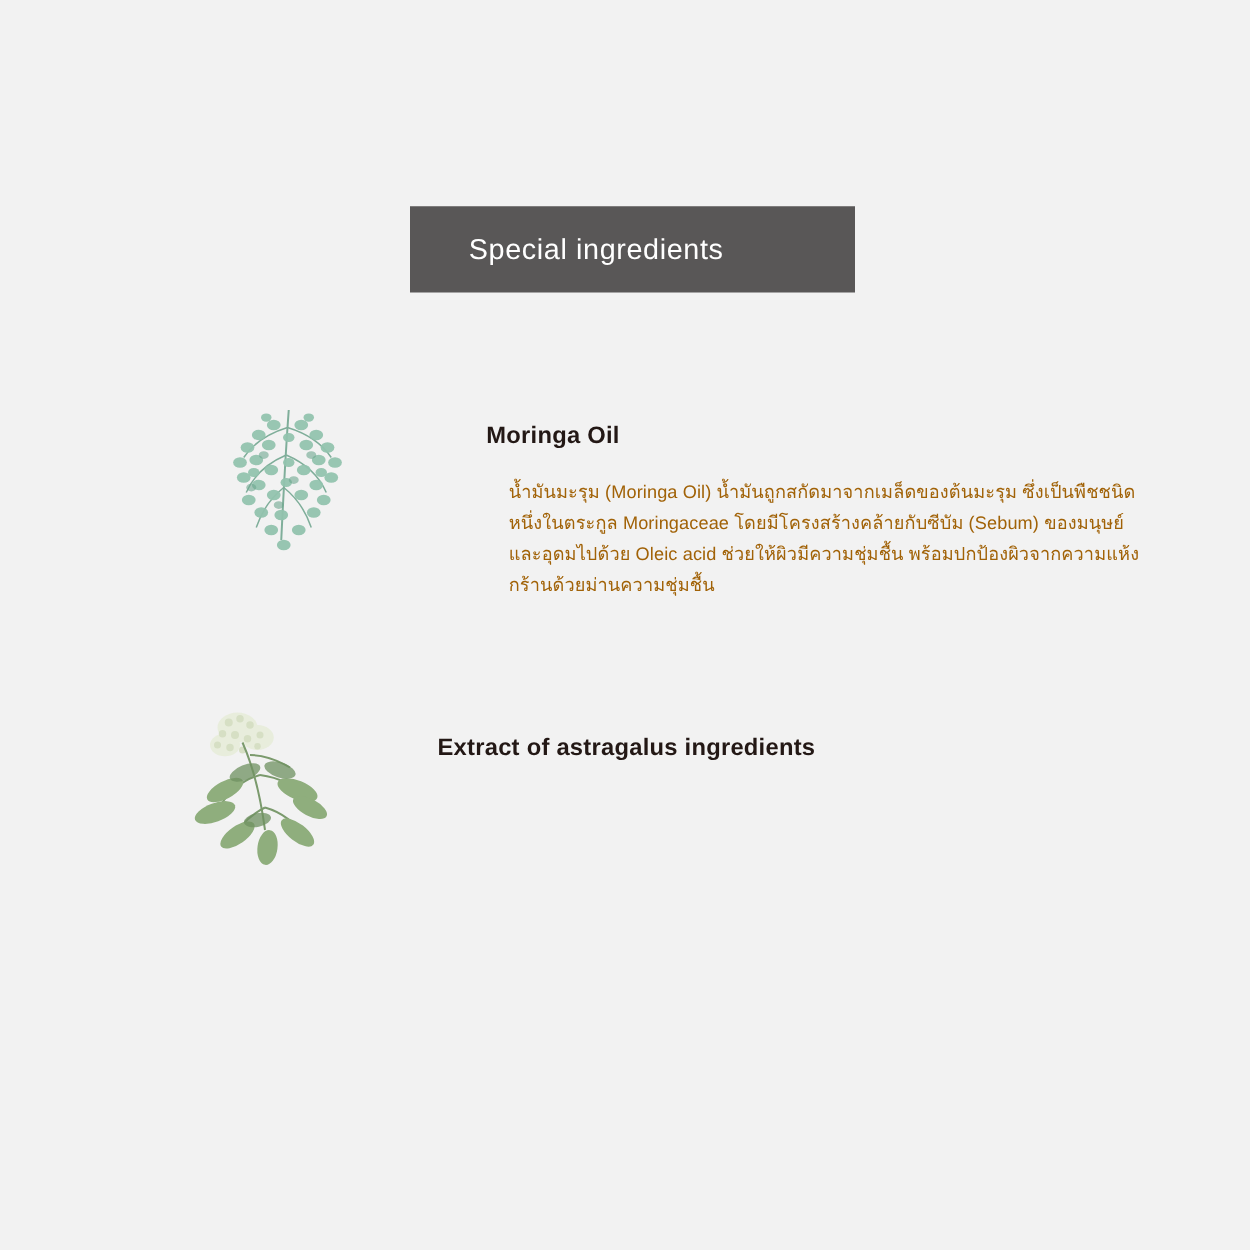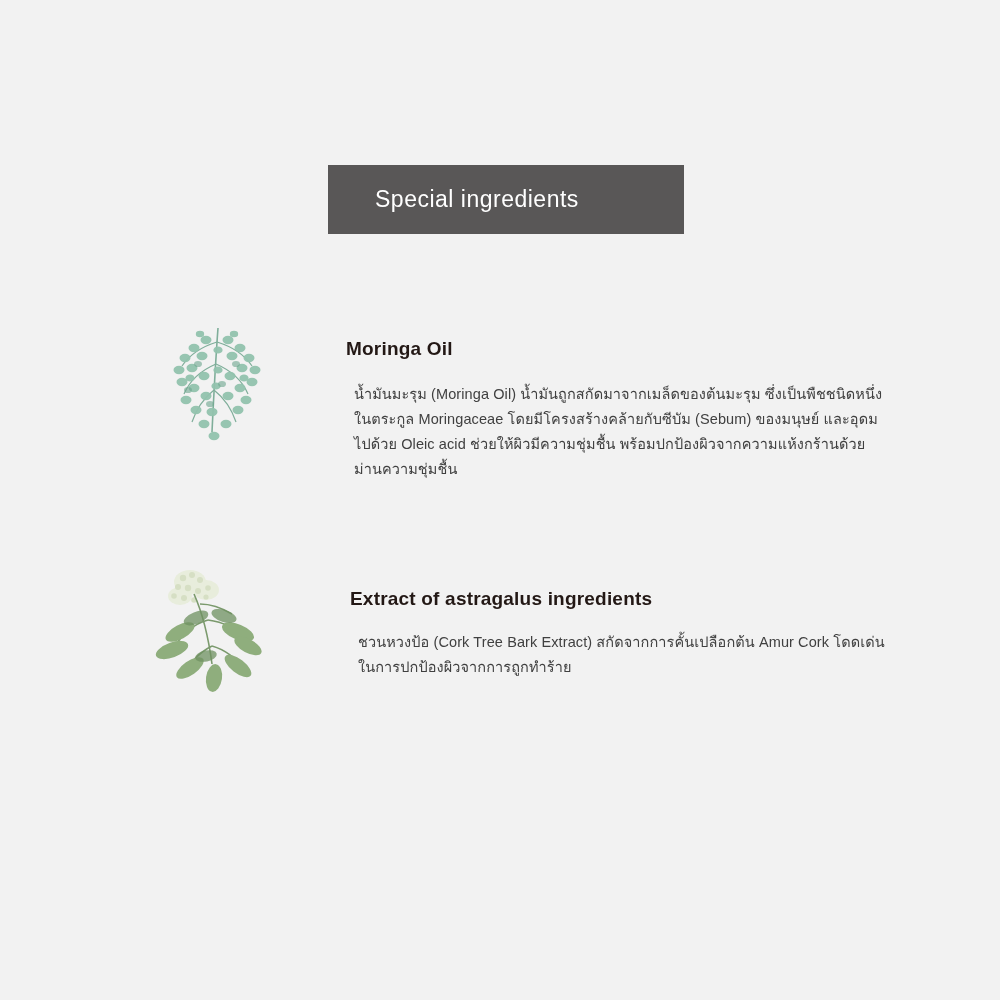--- a/index.html
+++ b/index.html
@@ -38,21 +38,21 @@
     letter-spacing: 0.5px;
     margin-left: 47px;
   }
 
   
   .ingredient {
     position: absolute;
     display: flex;
     align-items: flex-start;
   }
-  .ingredient.one { left: 146px; top: 320px; }
+  .ingredient.one { left: 159px; top: 320px; gap: 30px; }
   .ingredient.two { left: 150px; top: 560px; }
 
   .thumb {
     width: 145px;
     height: 145px;
     flex: 0 0 145px;
     position: relative;
   }
   .thumb svg { display: block; }
 
@@ -64,22 +64,22 @@
   .ing-name {
     font-size: 19px;
     font-weight: 700;
     color: #231815;
     letter-spacing: 0.2px;
     margin: 0 0 22px 0;
   }
   .ing-desc {
     font-size: 14.5px;
     line-height: 25px;
-    color: #404040;
-    margin: 8px;
+    color: #a16207;
+    margin: 18px;
     letter-spacing: 0.1px;
   }
   .ingredient.two .text-col { padding-top: 28px; }
   .ingredient.two .ing-name { margin-bottom: 20px; }
 </style>
 </head>
 <body>
 
 <div class="page">
 
@@ -196,17 +196,16 @@
         </g>
         <g fill="#6f9161" opacity="0.75">
           <ellipse cx="74" cy="56" rx="13" ry="6" transform="rotate(18 74 56)"></ellipse>
           <ellipse cx="46" cy="58" rx="13" ry="6" transform="rotate(-22 46 58)"></ellipse>
           <ellipse cx="56" cy="96" rx="11" ry="5.5" transform="rotate(-12 56 96)"></ellipse>
         </g>
       </svg>
     </div>
     <div class="text-col">
       <h2 class="ing-name">Extract of astragalus ingredients</h2>
-      <p class="ing-desc">ชวนหวงป้อ (Cork Tree Bark Extract) สกัดจากการคั้นเปลือกต้น Amur Cork โดดเด่นในการปกป้องผิวจากการถูกทำร้าย</p>
     </div>
   </div>
 
 </div>
 
 </body></html>

